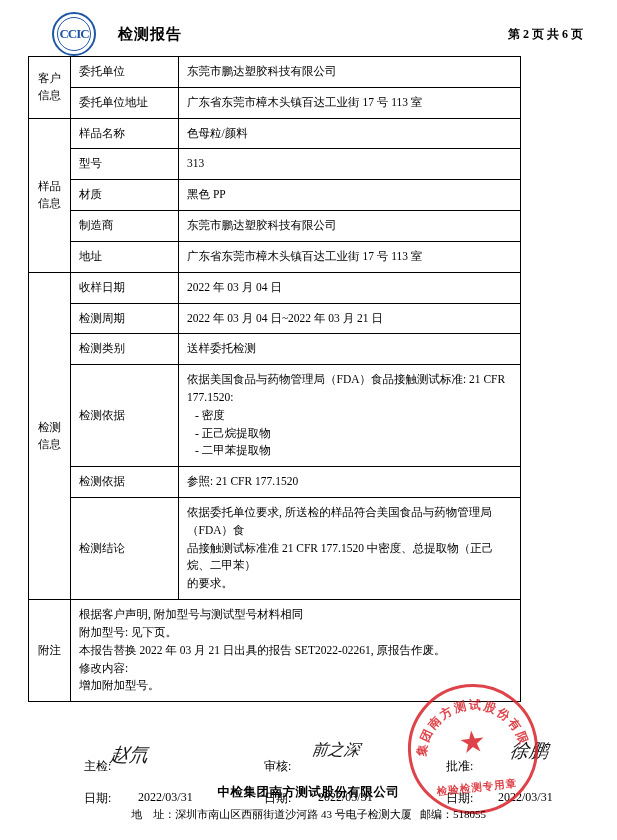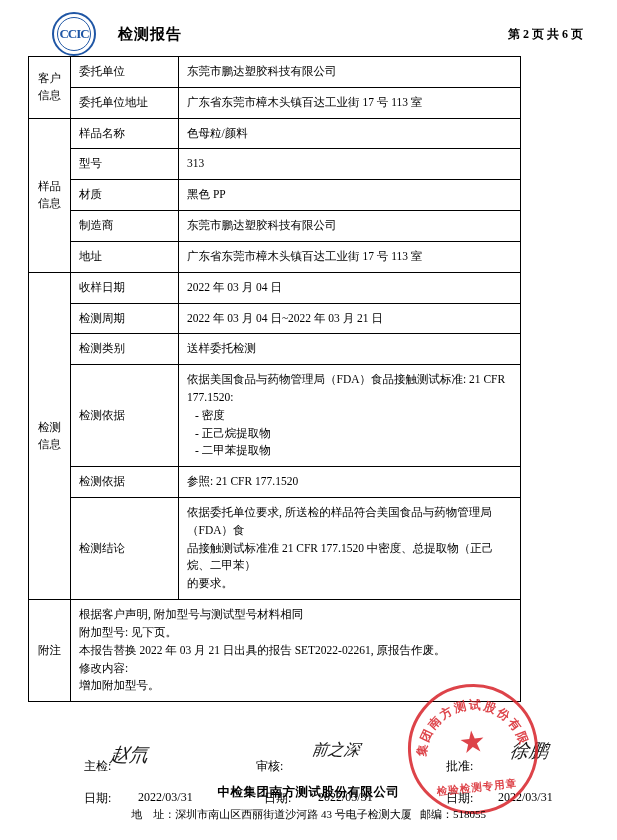--- a/index.html
+++ b/index.html
@@ -139,21 +139,21 @@
     font-size: 17px;
     color: #1a1a1a;
     transform: skewX(-8deg);
     white-space: nowrap;
   }
   .sig1 { position: absolute; left: 66px;  top: 14px; font-size: 19px; }
   .sig2 { position: absolute; left: 268px; top: 12px; font-size: 16px; }
   .sig3 { position: absolute; left: 466px; top: 10px; font-size: 19px; }
 
   .lbl1 { position: absolute; left: 56px;  top: 30px; }
-  .lbl2 { position: absolute; left: 228px; top: 30px; }
+  .lbl2 { position: absolute; left: 236px; top: 30px; }
   .lbl3 { position: absolute; left: 418px; top: 30px; }
 
   .dlbl1 { position: absolute; left: 56px;  top: 62px; }
   .dlbl2 { position: absolute; left: 236px; top: 62px; }
   .dlbl3 { position: absolute; left: 418px; top: 62px; }
   .dval1 { position: absolute; left: 110px; top: 62px; }
   .dval2 { position: absolute; left: 290px; top: 62px; }
   .dval3 { position: absolute; left: 470px; top: 62px; }
   .dateval { font-size: 12px; white-space: nowrap; }
 

